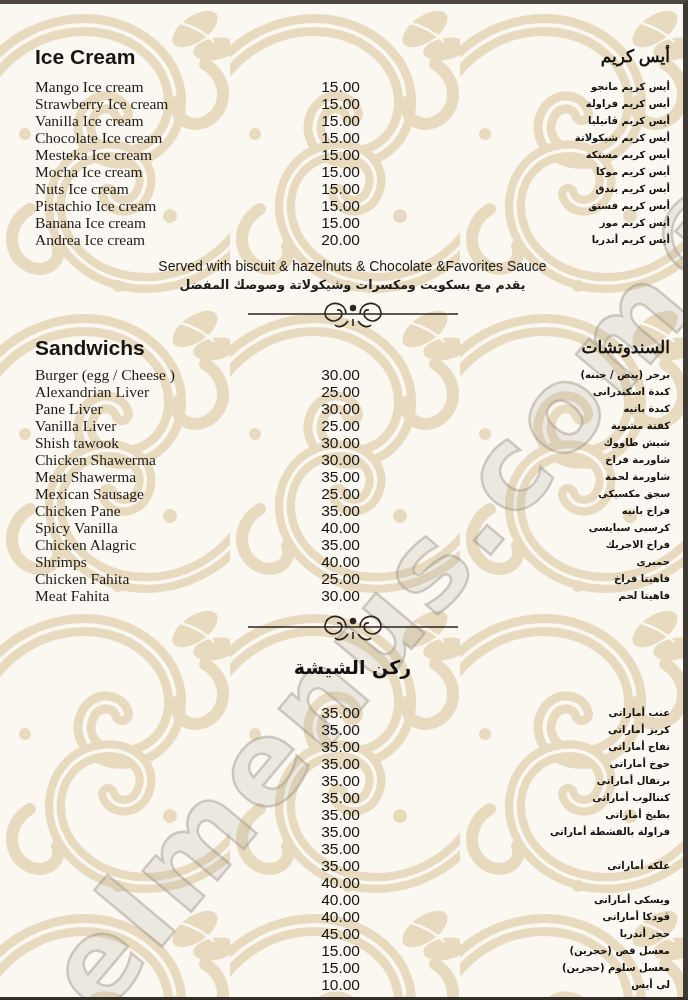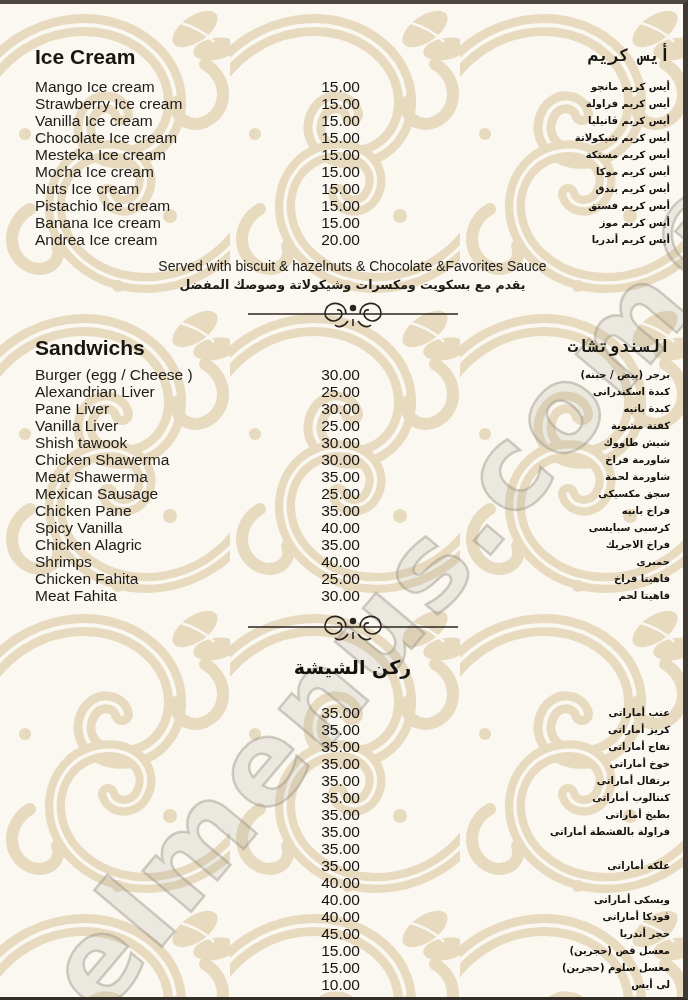--- a/index.html
+++ b/index.html
@@ -14,24 +14,24 @@
     position:absolute; z-index:1; left:26px; top:952px;
     transform:rotate(-50deg); transform-origin:0 0;
     font:bold 116px/1 "DejaVu Sans", sans-serif; letter-spacing:6px; white-space:nowrap;
     color:rgba(158,150,138,0.16); -webkit-text-stroke:2.5px rgba(150,142,130,0.42);
     pointer-events:none;
   }
   .content { position:relative; z-index:2; padding:40px 13px 14px 35px; }
 
   .sec-head { display:grid; grid-template-columns:1fr auto; align-items:end; }
   .h-en { font-weight:bold; font-size:21px; line-height:26px; color:#17150f; }
-  .h-ar { font-family:Liberation Mono, monospace; font-weight:bold; font-size:17px; line-height:26px; color:#17150f; }
+  .h-ar { font-family:Liberation Sans, sans-serif; font-weight:bold; font-size:17px; line-height:26px; color:#17150f; }
 
   .rows .mrow { display:grid; grid-template-columns:272px 53px 1fr; }
-  .mrow .en    { grid-column:1; font-size:15.5px; line-height:17px; color:#1d1b18; white-space:nowrap; }
+  .mrow .en    { grid-column:1; font-size:15.5px; line-height:17px; color:#1d1b18; white-space:nowrap;font-family:Liberation Serif, serif; }
   .mrow .price { grid-column:2; text-align:right; font-size:15.5px; line-height:17px; color:#151310; }
   .mrow .ar    { grid-column:3; text-align:right; font-family:"DejaVu Sans", sans-serif; font-weight:bold; font-size:10px; line-height:17px; color:#13110e; }
 
   .ic-rows   { margin-top:8px; }
   .note-en   { margin-top:10px; text-align:center; font-size:14px; line-height:16px; color:#1d1b18; }
   .note-ar   { margin-top:3px; text-align:center; font-family:"DejaVu Sans", sans-serif; font-weight:bold; font-size:12.5px; line-height:16px; color:#1d1b18; }
   .divider   { display:block; margin:6px auto 0; }
   .divider-2 { display:block; margin:8px auto 0; }
   .sand-head { margin-top:6px; }
   .sand-rows { margin-top:5px; }

